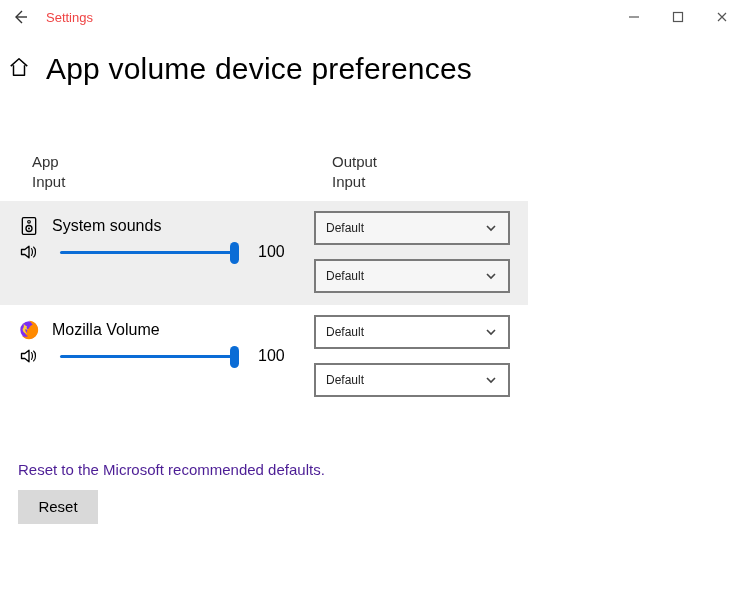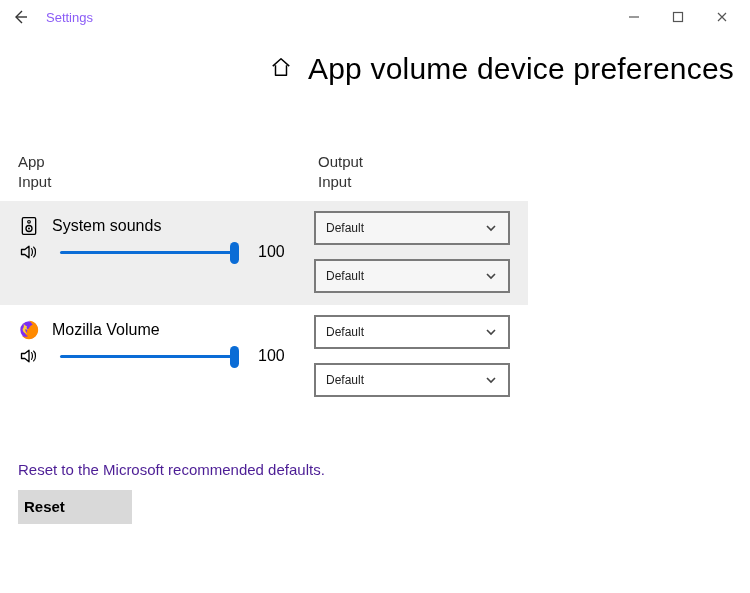--- a/index.html
+++ b/index.html
@@ -16,46 +16,45 @@
   html,body{margin:0;padding:0;}
   body{
     width:750px;height:593px;
     font-family:"Segoe UI",Arial,sans-serif;
     background:var(--win-bg);color:var(--fg);
     position:relative;overflow:hidden;box-sizing:border-box;
   }
   
   .titlebar{
     height:34px;display:flex;align-items:center;
-    padding:0 8px;font-size:13px;color:#8b5cf6;
+    padding:0 8px;font-size:13px;color:#ef4444;
   }
   .titlebar .back{
     width:24px;height:24px;display:flex;align-items:center;justify-content:center;
     margin-right:14px;
   }
   .titlebar .winctrls{
     margin-left:auto;display:flex;gap:24px;padding-right:10px;
     color:#555;
   }
   .winctrl{width:20px;height:20px;display:flex;align-items:center;justify-content:center;}
 
   
   .page-header{
     display:flex;align-items:center;gap:16px;
     padding:18px 16px 4px 8px;
-    justify-content:flex-end;
   }
   .page-title{
     font-size:30px;font-weight:400;letter-spacing:0.2px;
   }
   .home-ico{flex:0 0 auto;}
 
   
   .cols{
-    display:flex;margin-top:62px;padding:0 18px;
+    display:flex;margin-top:62px;padding:0 32px;
     font-size:15px;color:#333;line-height:1.35;
   }
   .cols .cola{width:300px;}
   .cols .colb{}
 
   
   .rows{margin-top:8px;}
   .row{
     display:flex;align-items:flex-start;
     padding:10px 18px 12px 18px;box-sizing:border-box;
@@ -94,22 +93,22 @@
     background:#f6f6f6;display:flex;align-items:center;justify-content:space-between;
     padding:0 10px;box-sizing:border-box;font-size:12px;color:#222;
   }
   .row:not(.hi) .dropdown{background:#fff;}
   .chev{stroke:#444;}
 
   
   .reset-area{padding:0 18px;margin-top:52px;}
   .reset-caption{font-size:15px;color:#4c1d95;margin-bottom:12px;}
   .reset-btn{
-    width:114px;height:34px;background:var(--btn);border:none;
-    font-size:15px;color:#000;display:flex;align-items:center;font-weight:bold;
+    width:80px;height:34px;background:var(--btn);border:none;
+    font-size:15px;color:#000;display:flex;align-items:center;justify-content:center;
   }
 </style>
 </head>
 <body>
 
 <div class="titlebar">
   <div class="back">
     <svg width="16" height="16" viewBox="0 0 16 16">
       <path d="M10 2 L4 8 L10 14" fill="none" stroke="#333" stroke-width="1.4"></path>
       <path d="M4 8 H15" fill="none" stroke="#333" stroke-width="1.4"></path>

